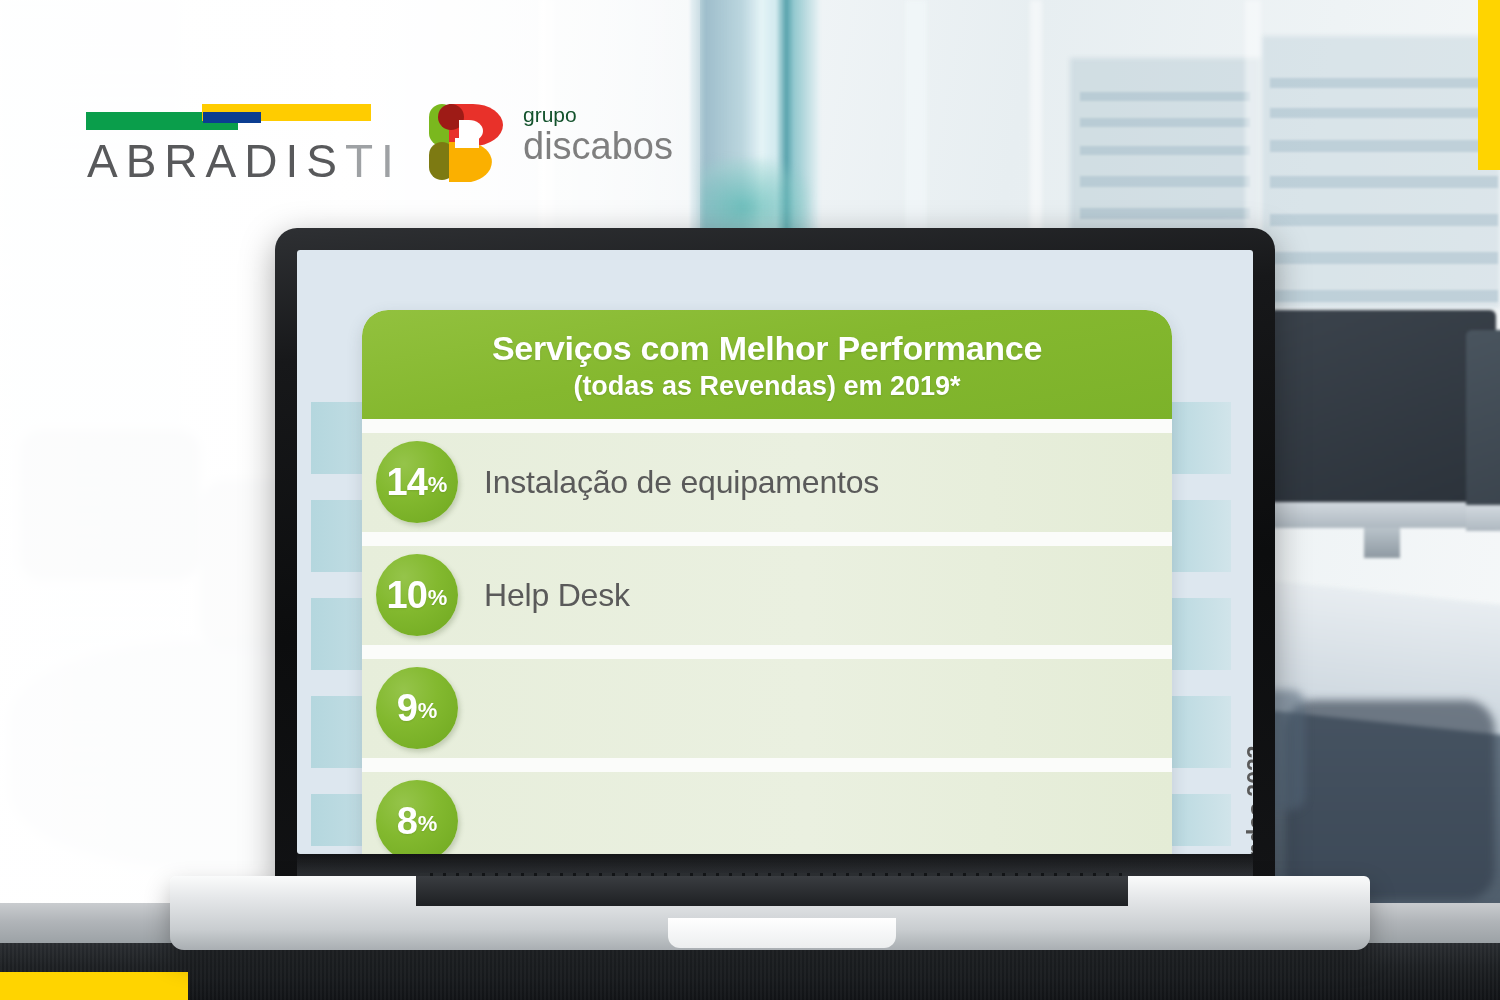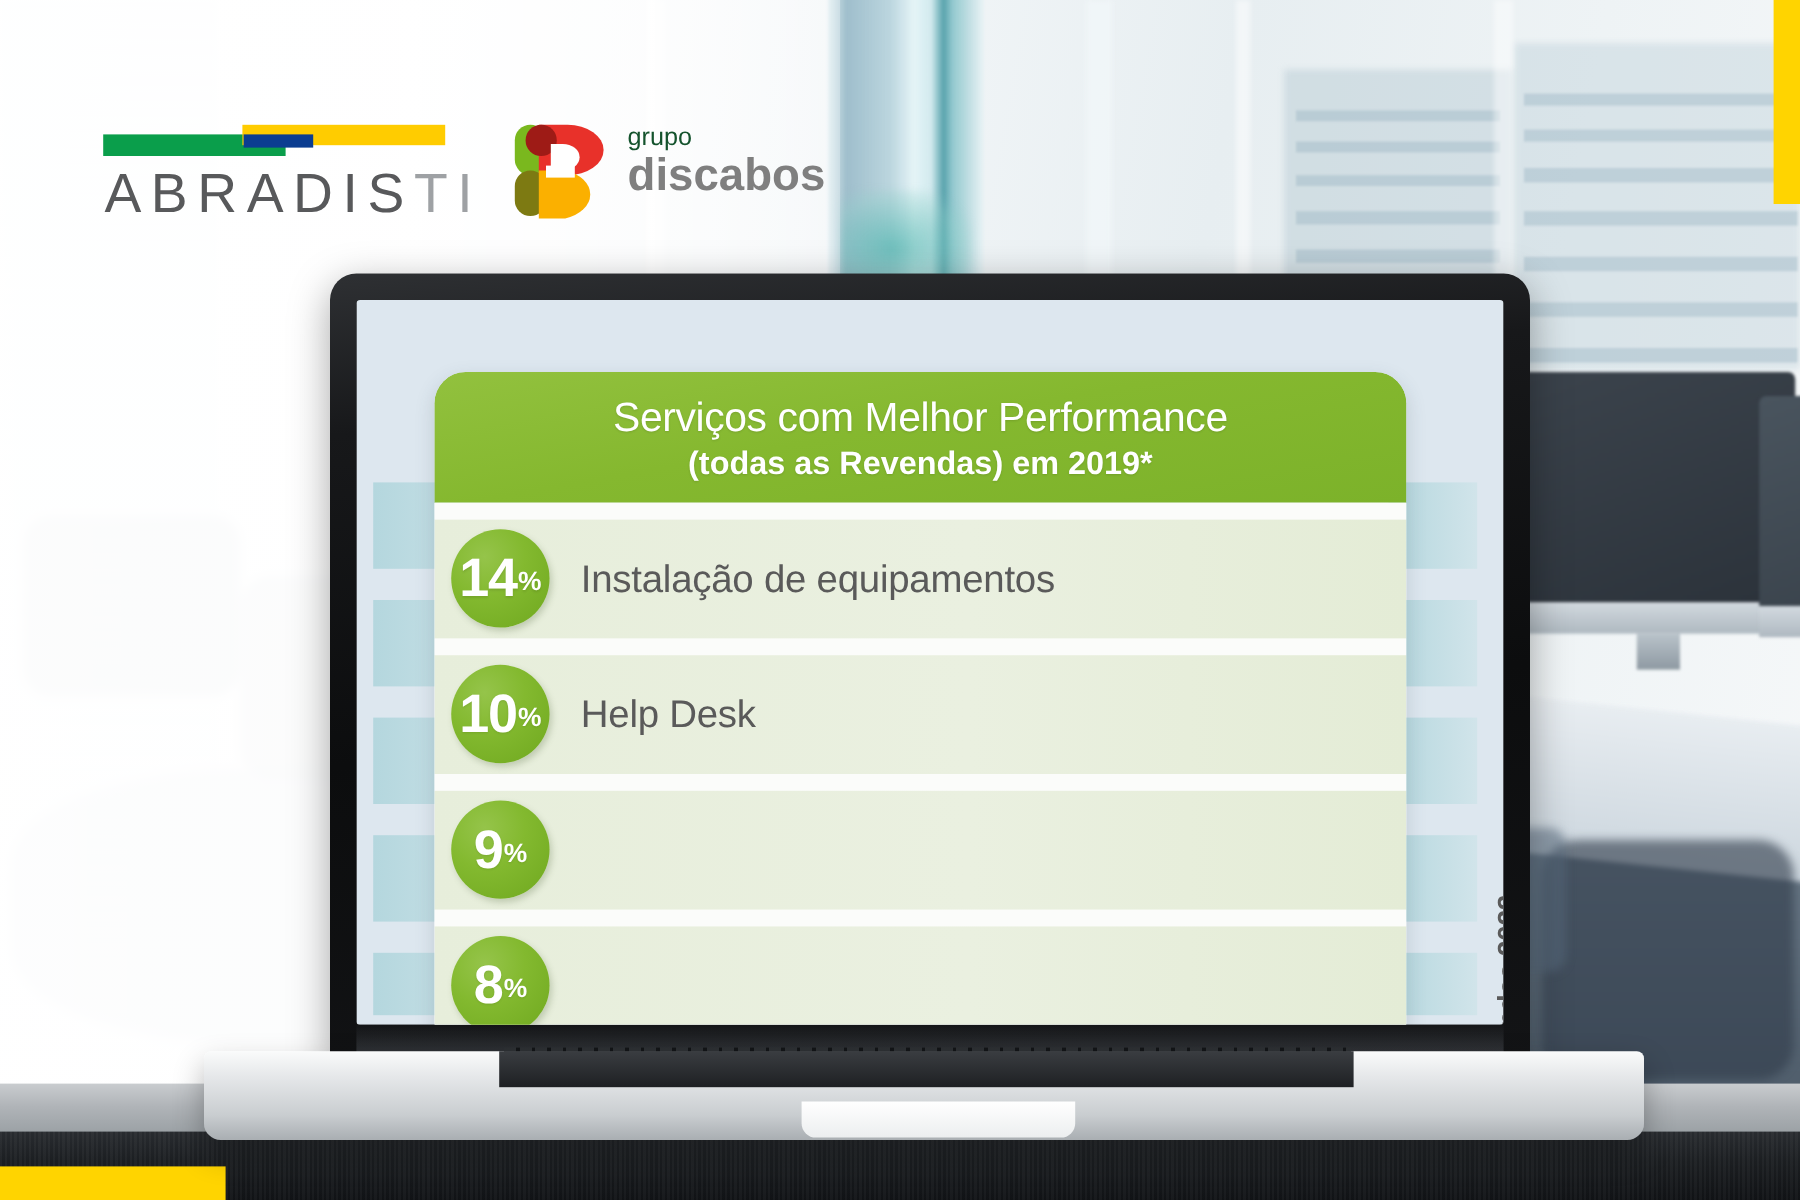--- a/index.html
+++ b/index.html
@@ -172,21 +172,21 @@
     width: 245px; height: 92px;
   }
   .disc-mark {
     position: absolute; left: 0; top: 2px; width: 88px; height: 88px;
   }
   .disc-text { position: absolute; left: 98px; top: 8px; }
   .disc-grupo {
     font-size: 21px; color: #14532d; letter-spacing: 0px; line-height: 1;
   }
   .disc-name {
-    font-size: 38px; color: #7f7f7f; font-weight: 700; line-height: 1.05;
+    font-size: 38px; color: #7f7f7f; font-weight: 400; line-height: 1.05;
     margin-top: 2px;
   }
 
   
   .laptop { position: absolute; left: 170px; top: 228px; width: 1200px; height: 700px; }
 
   .lid {
     position: absolute; left: 105px; top: 0; width: 1000px; height: 660px;
     background: linear-gradient(175deg,#2e3033 0%, #17181a 18%, #0c0d0e 55%, #131416 100%);
     border-radius: 22px 22px 4px 4px;
@@ -249,21 +249,21 @@
   }
   .card-head {
     position: relative;
     background: linear-gradient(170deg,#92c13e 0%, #85b82f 45%, #7cb22a 100%);
     border-radius: 26px 26px 0 0;
     padding: 18px 24px 16px;
     text-align: center;
     color: #fff;
   }
   .card-title {
-    font-size: 34px; font-weight: 400; line-height: 1.18;
+    font-size: 34px; font-weight: 700; line-height: 1.18;
     letter-spacing: -0.3px;
     text-shadow: 0 1px 2px rgba(0,0,0,0.12);
   }
   .card-sub {
     font-size: 27px; font-weight: 700; line-height: 1.2;
     margin-top: 2px;
     text-shadow: 0 1px 2px rgba(0,0,0,0.12);
   }
 
   .card-body {
@@ -288,21 +288,21 @@
     width: 82px; height: 82px;
     margin-left: 14px;
     border-radius: 50%;
     background: radial-gradient(circle at 34% 28%, #95c44a 0%, #83b92f 42%, #6fa81f 100%);
     box-shadow: 2px 3px 5px rgba(90,110,70,0.28);
     display: flex; align-items: center; justify-content: center;
     color: #fff;
     z-index: 2;
   }
   .bubble .num {
-    font-size: 45px; font-weight: 700; letter-spacing: -1px;
+    font-size: 38px; font-weight: 700; letter-spacing: -1px;
     text-shadow: 0 1px 2px rgba(0,0,0,0.10);
   }
   .bubble .pct {
     font-size: 22px; font-weight: 700; margin-left: 1px; margin-top: 6px;
     text-shadow: 0 1px 2px rgba(0,0,0,0.10);
   }
   .row-label {
     margin-left: 26px;
     font-size: 32px;
     color: #5a5a5a;

